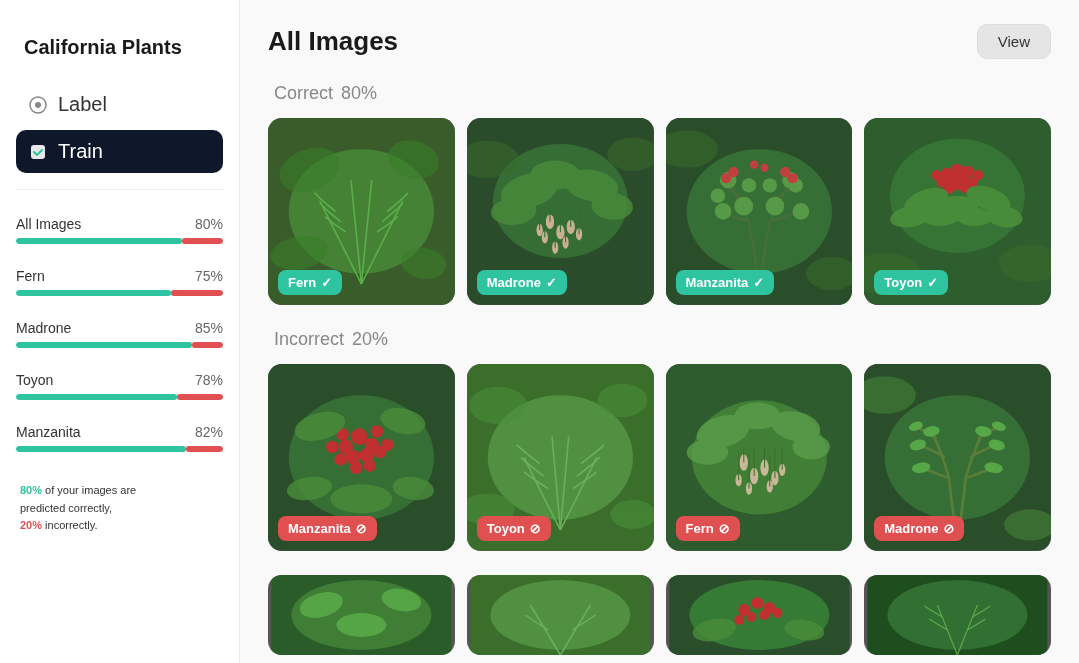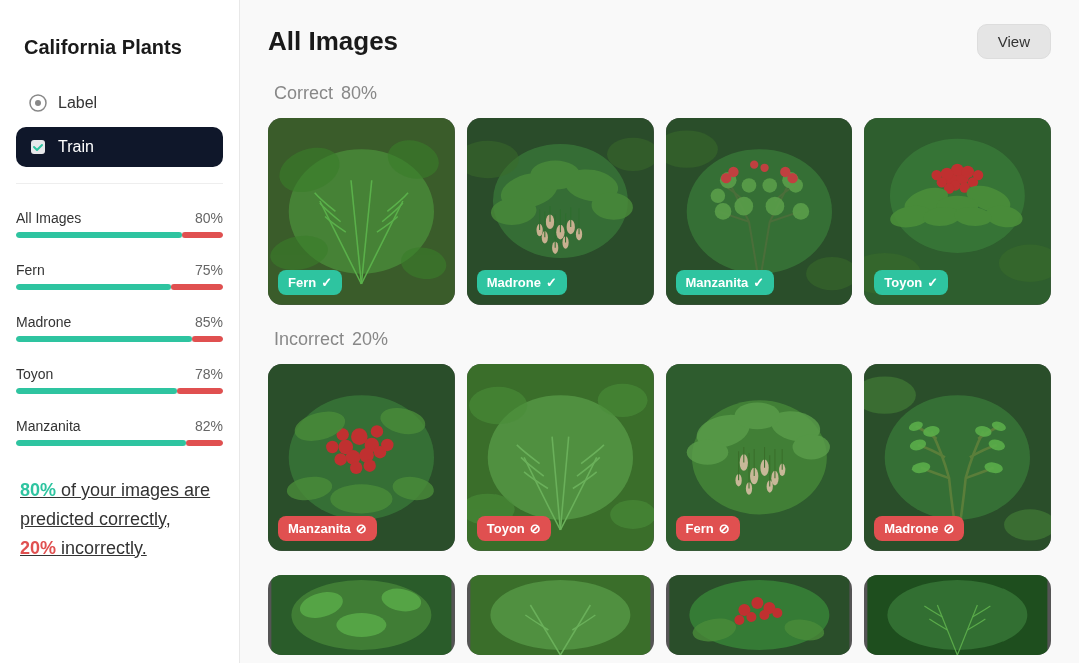--- a/index.html
+++ b/index.html
@@ -24,21 +24,21 @@
       margin-bottom: 20px;
       padding: 0 8px;
     }
     .sidebar-nav-item {
       display: flex;
       align-items: center;
       gap: 10px;
       padding: 10px 12px;
       border-radius: 10px;
       cursor: pointer;
-      font-size: 16px;
+      font-size: 20px;
       color: #333;
     }
     .sidebar-nav-item.active {
       background: #0f172a;
       color: #fff;
     }
     .sidebar-nav-item .nav-icon {
       width: 20px;
       height: 20px;
       display: flex;
@@ -81,25 +81,24 @@
     .stat-bar-red {
       height: 100%;
       border-radius: 3px;
       background: #e05050;
       position: absolute;
       right: 0;
       top: 0;
     }
     .sidebar-summary {
       margin-top: 16px;
-      font-size: 18px;
+      font-size: 11px;
       color: #333;
       line-height: 1.6;
       padding: 0 4px;
-      text-decoration: underline;
     }
     .highlight-green { color: #2ec4a0; font-weight: 700; }
     .highlight-red { color: #e05050; font-weight: 700; }
 
     
     .main {
       flex: 1;
       padding: 24px 28px;
       overflow-y: auto;
       background: #f9f9f9;

